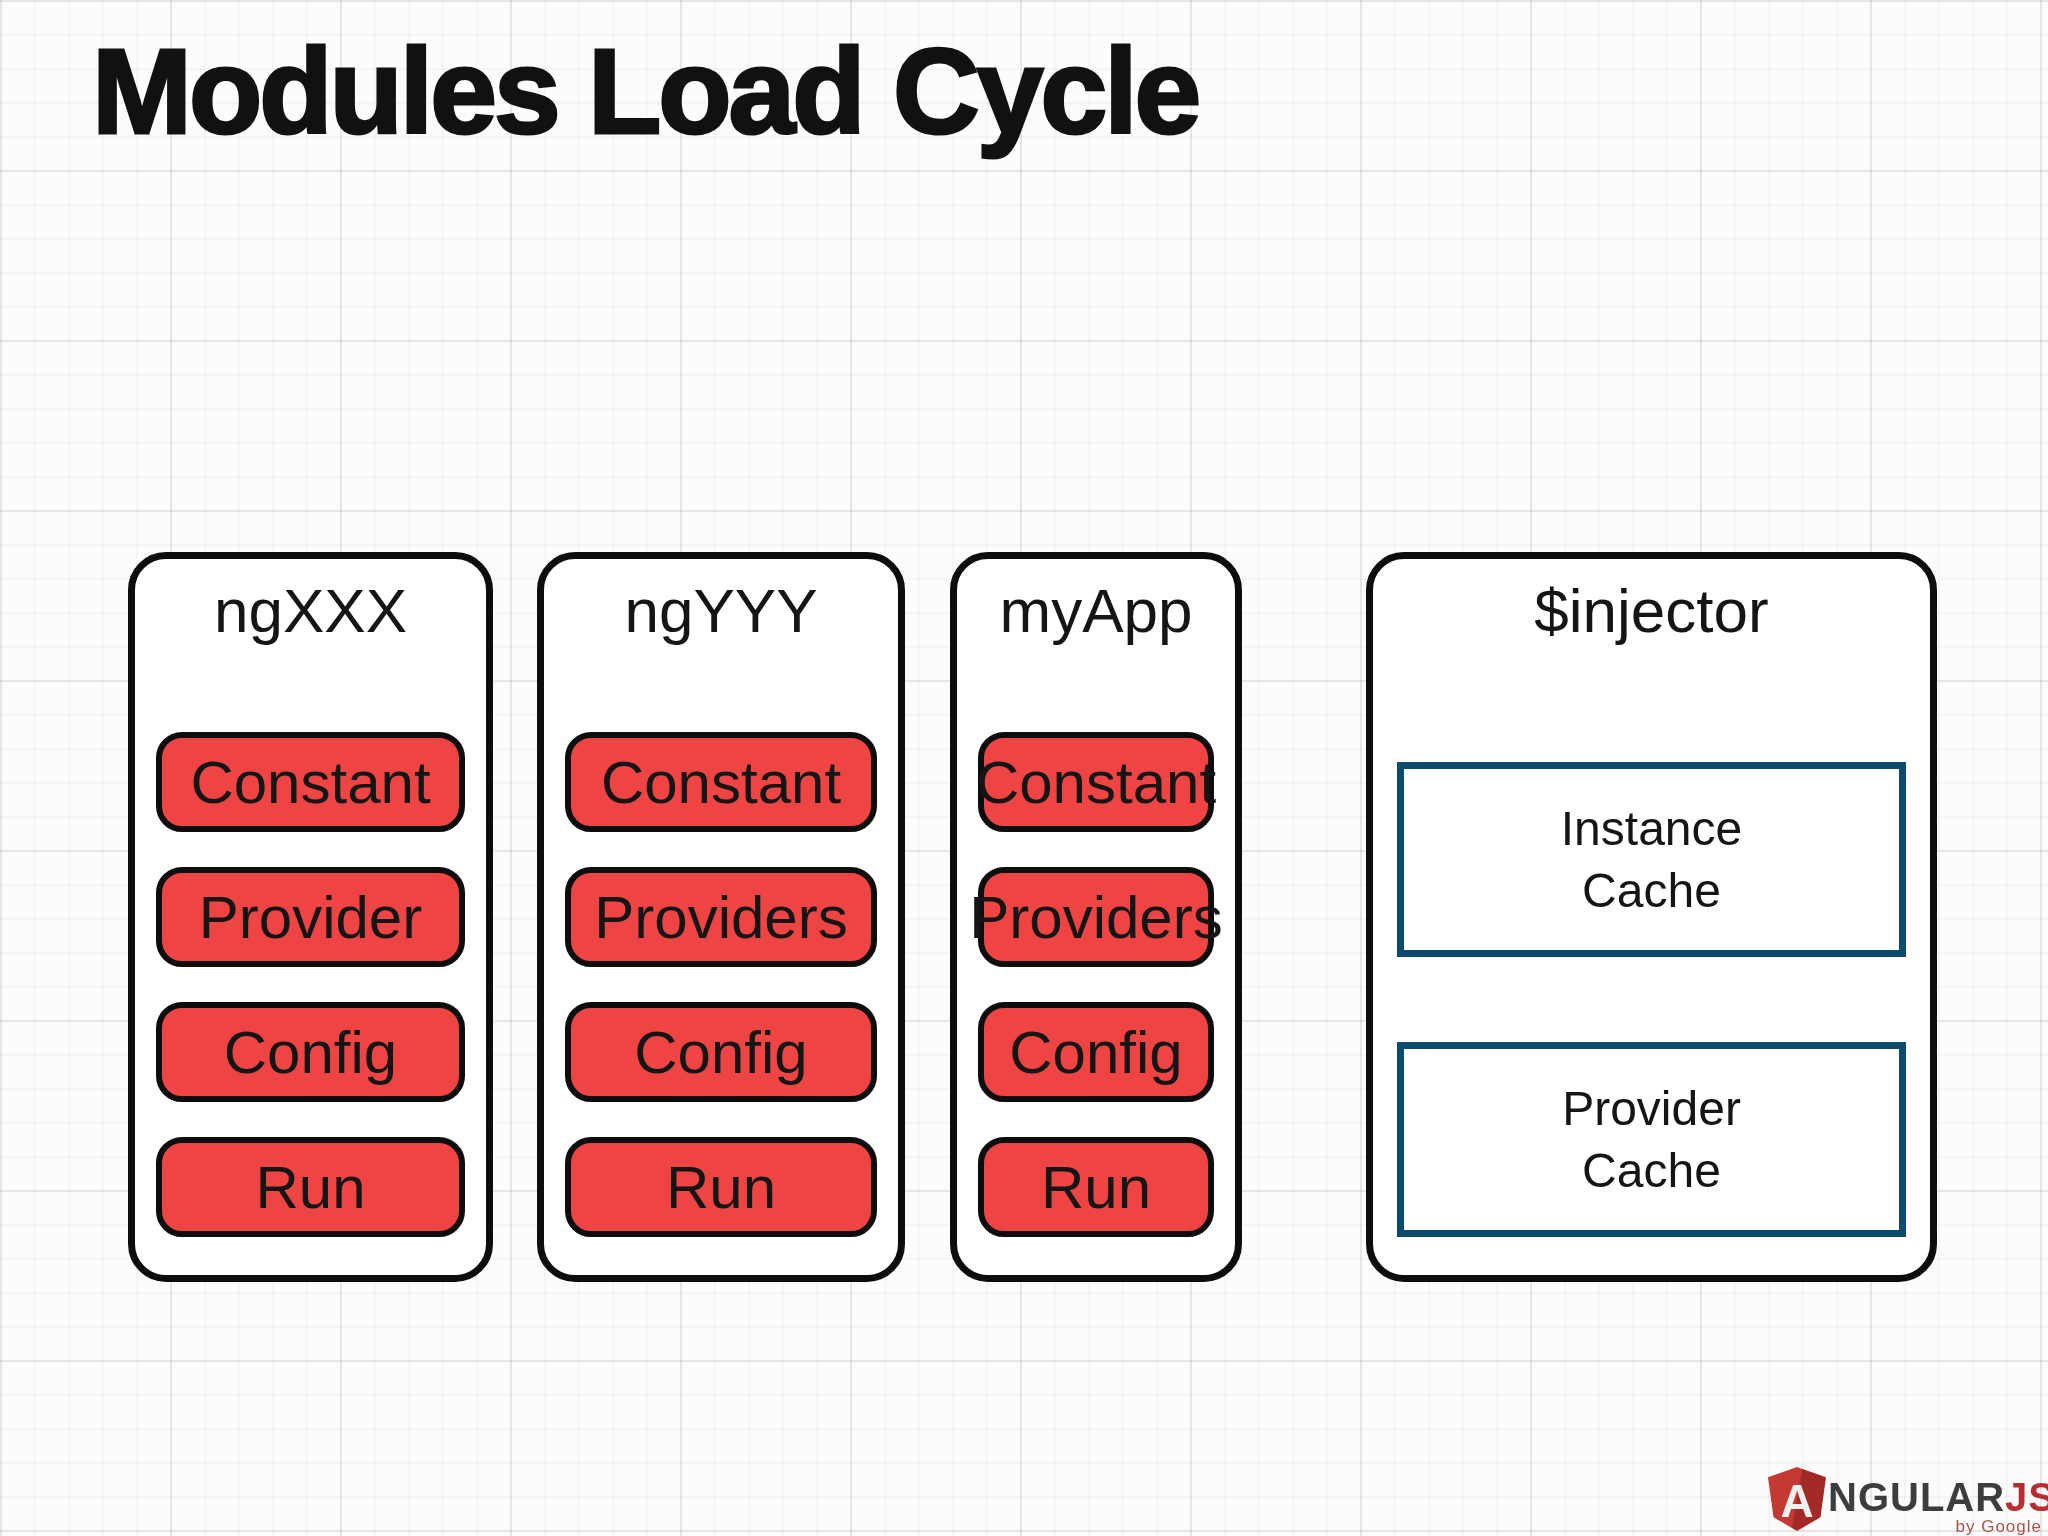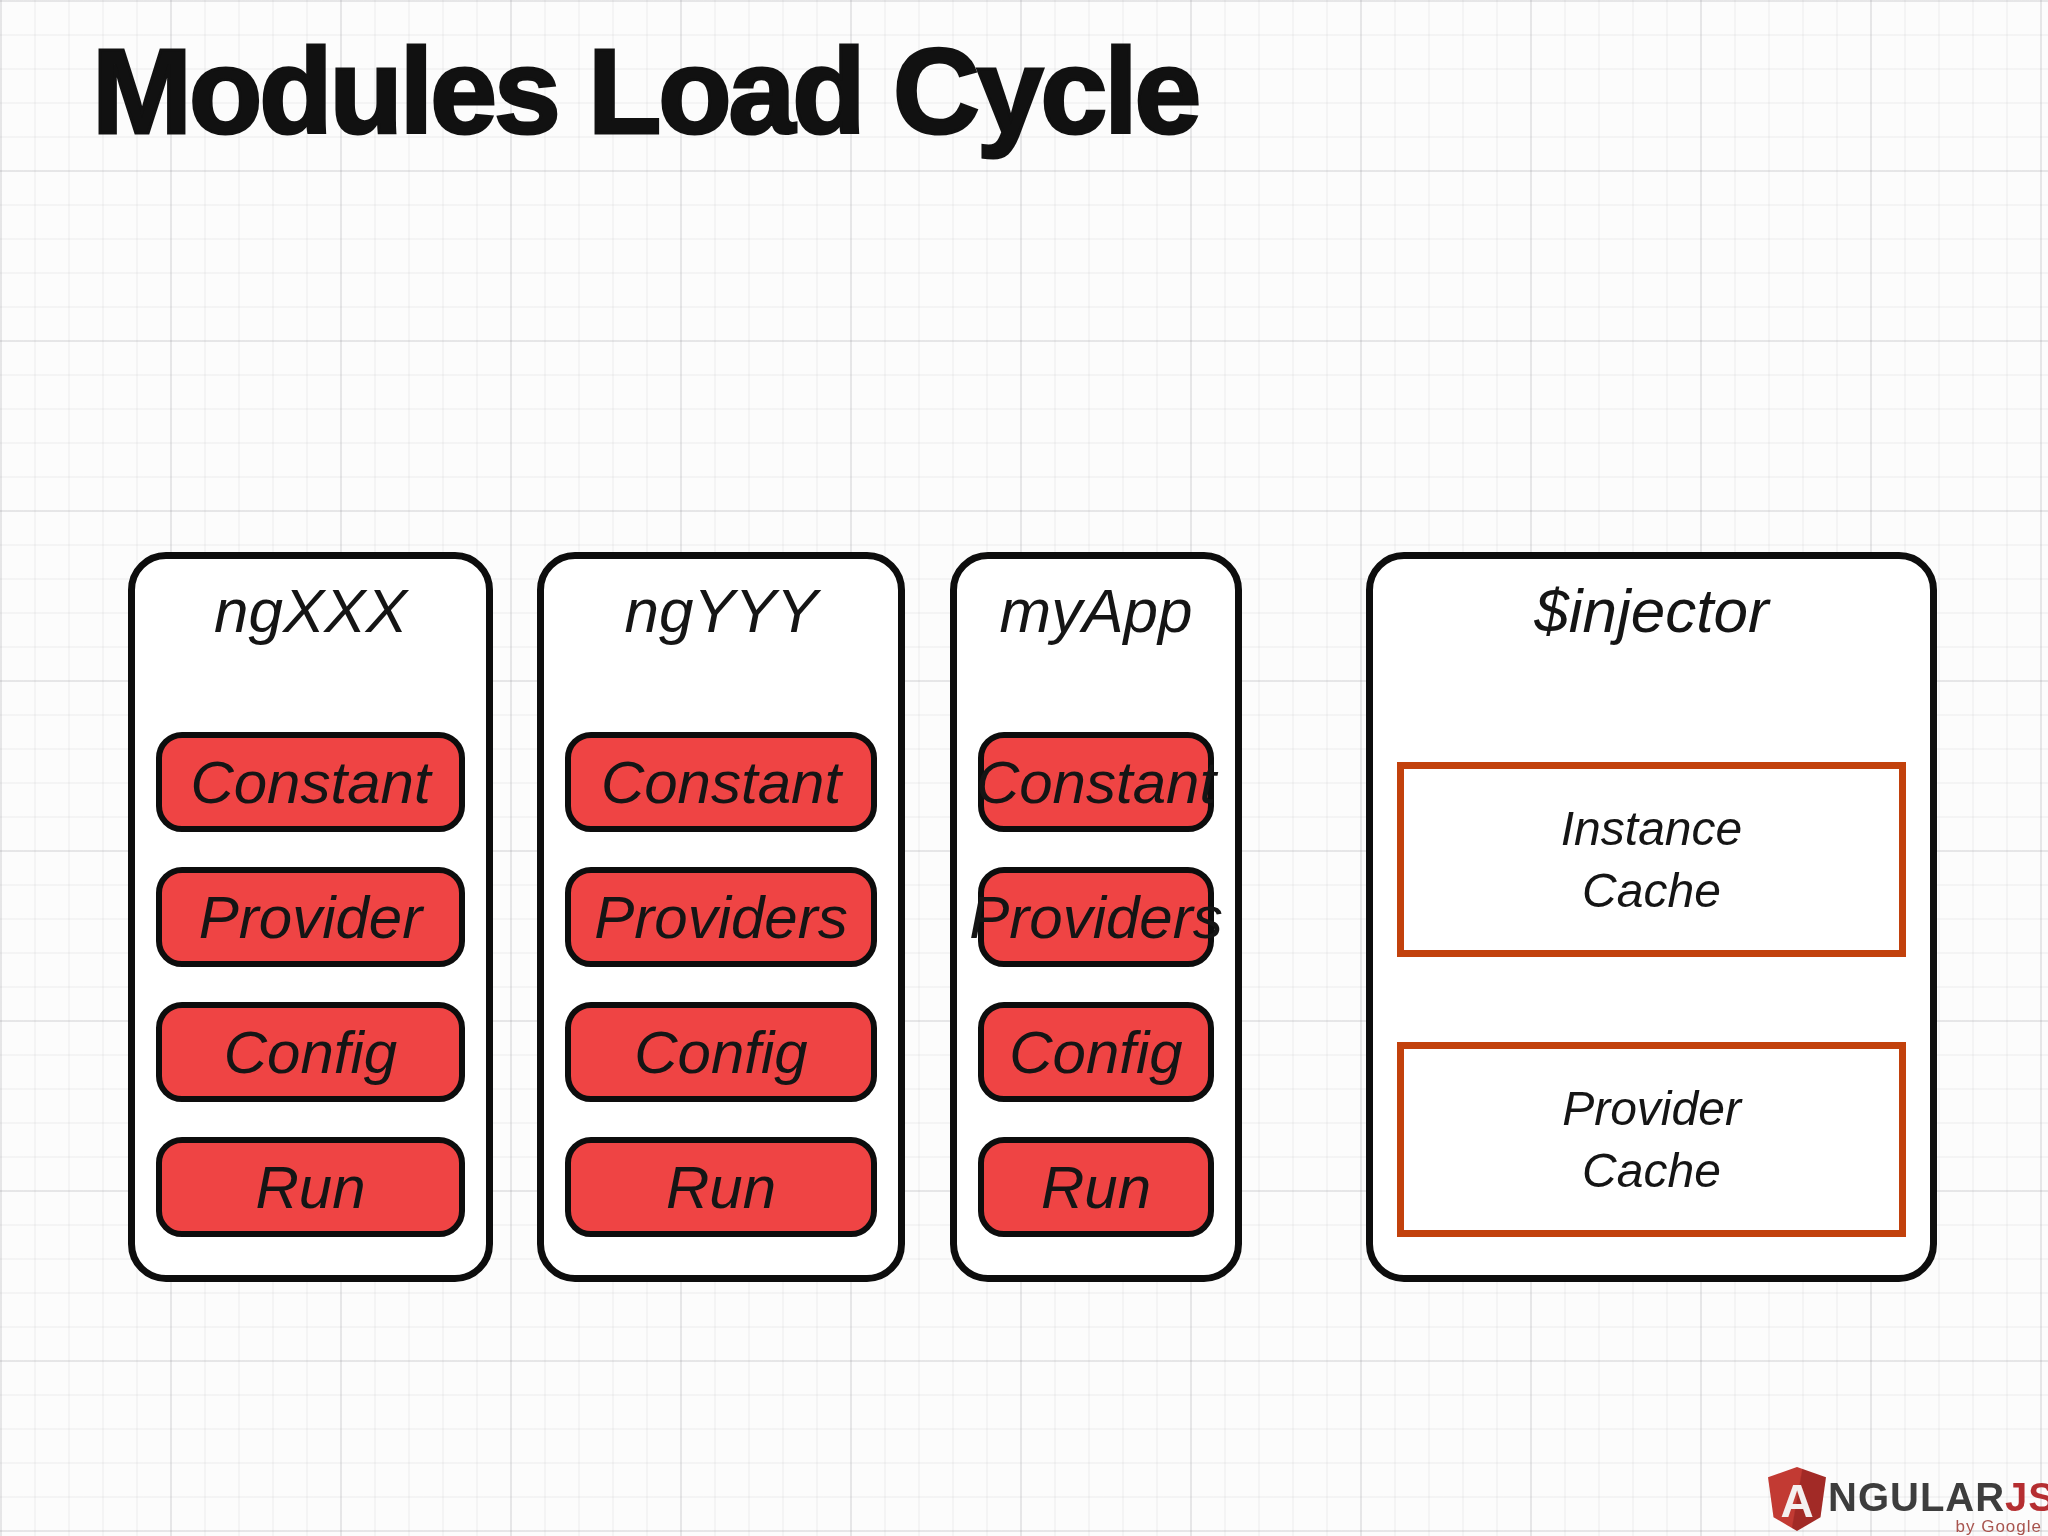--- a/index.html
+++ b/index.html
@@ -25,40 +25,40 @@
 
   .code {
     position:absolute; left:163px; top:296px;
     font-family:"DejaVu Sans Mono", monospace;
     font-size:64px; white-space:pre; color:#1b1b1b;
   }
   .code .tone-string { color:#a82a2a; }
 
   .box {
     position:absolute; top:552px; height:730px;
-    background:#ffffff; border:7px solid #0d0d0d; border-radius:38px;font-style:italic;
+    background:#ffffff; border:7px solid #0d0d0d; border-radius:38px;
   }
   .box-title {
     position:absolute; left:0; right:0; top:16px;
     text-align:center; font-size:62px; color:#151515;
   }
   .pill {
     position:absolute; left:21px; right:21px; height:100px;
     border:6px solid #0d0d0d; border-radius:26px; background:#ef4444;
     display:flex; align-items:center; justify-content:center;
     font-size:60px; color:#151515; white-space:nowrap;
   }
   .pill.p0 { top:173px; }
   .pill.p1 { top:308px; }
   .pill.p2 { top:443px; }
   .pill.p3 { top:578px; }
 
   .cache {
     position:absolute; left:24px; right:24px; height:195px;
-    border:7px solid #c2410c; background:#fff;
+    border:7px solid #0c4a6e; background:#fff;
     display:flex; align-items:center; justify-content:center;
     text-align:center; font-size:48px; line-height:1.28; color:#151515;
     white-space:pre-line;
   }
   .cache.c0 { top:203px; }
   .cache.c1 { top:483px; }
 
   .logo { position:absolute; left:1762px; top:1445px; width:286px; height:92px; }
   .shield {
     position:absolute; left:6px; top:22px; width:58px; height:64px;

